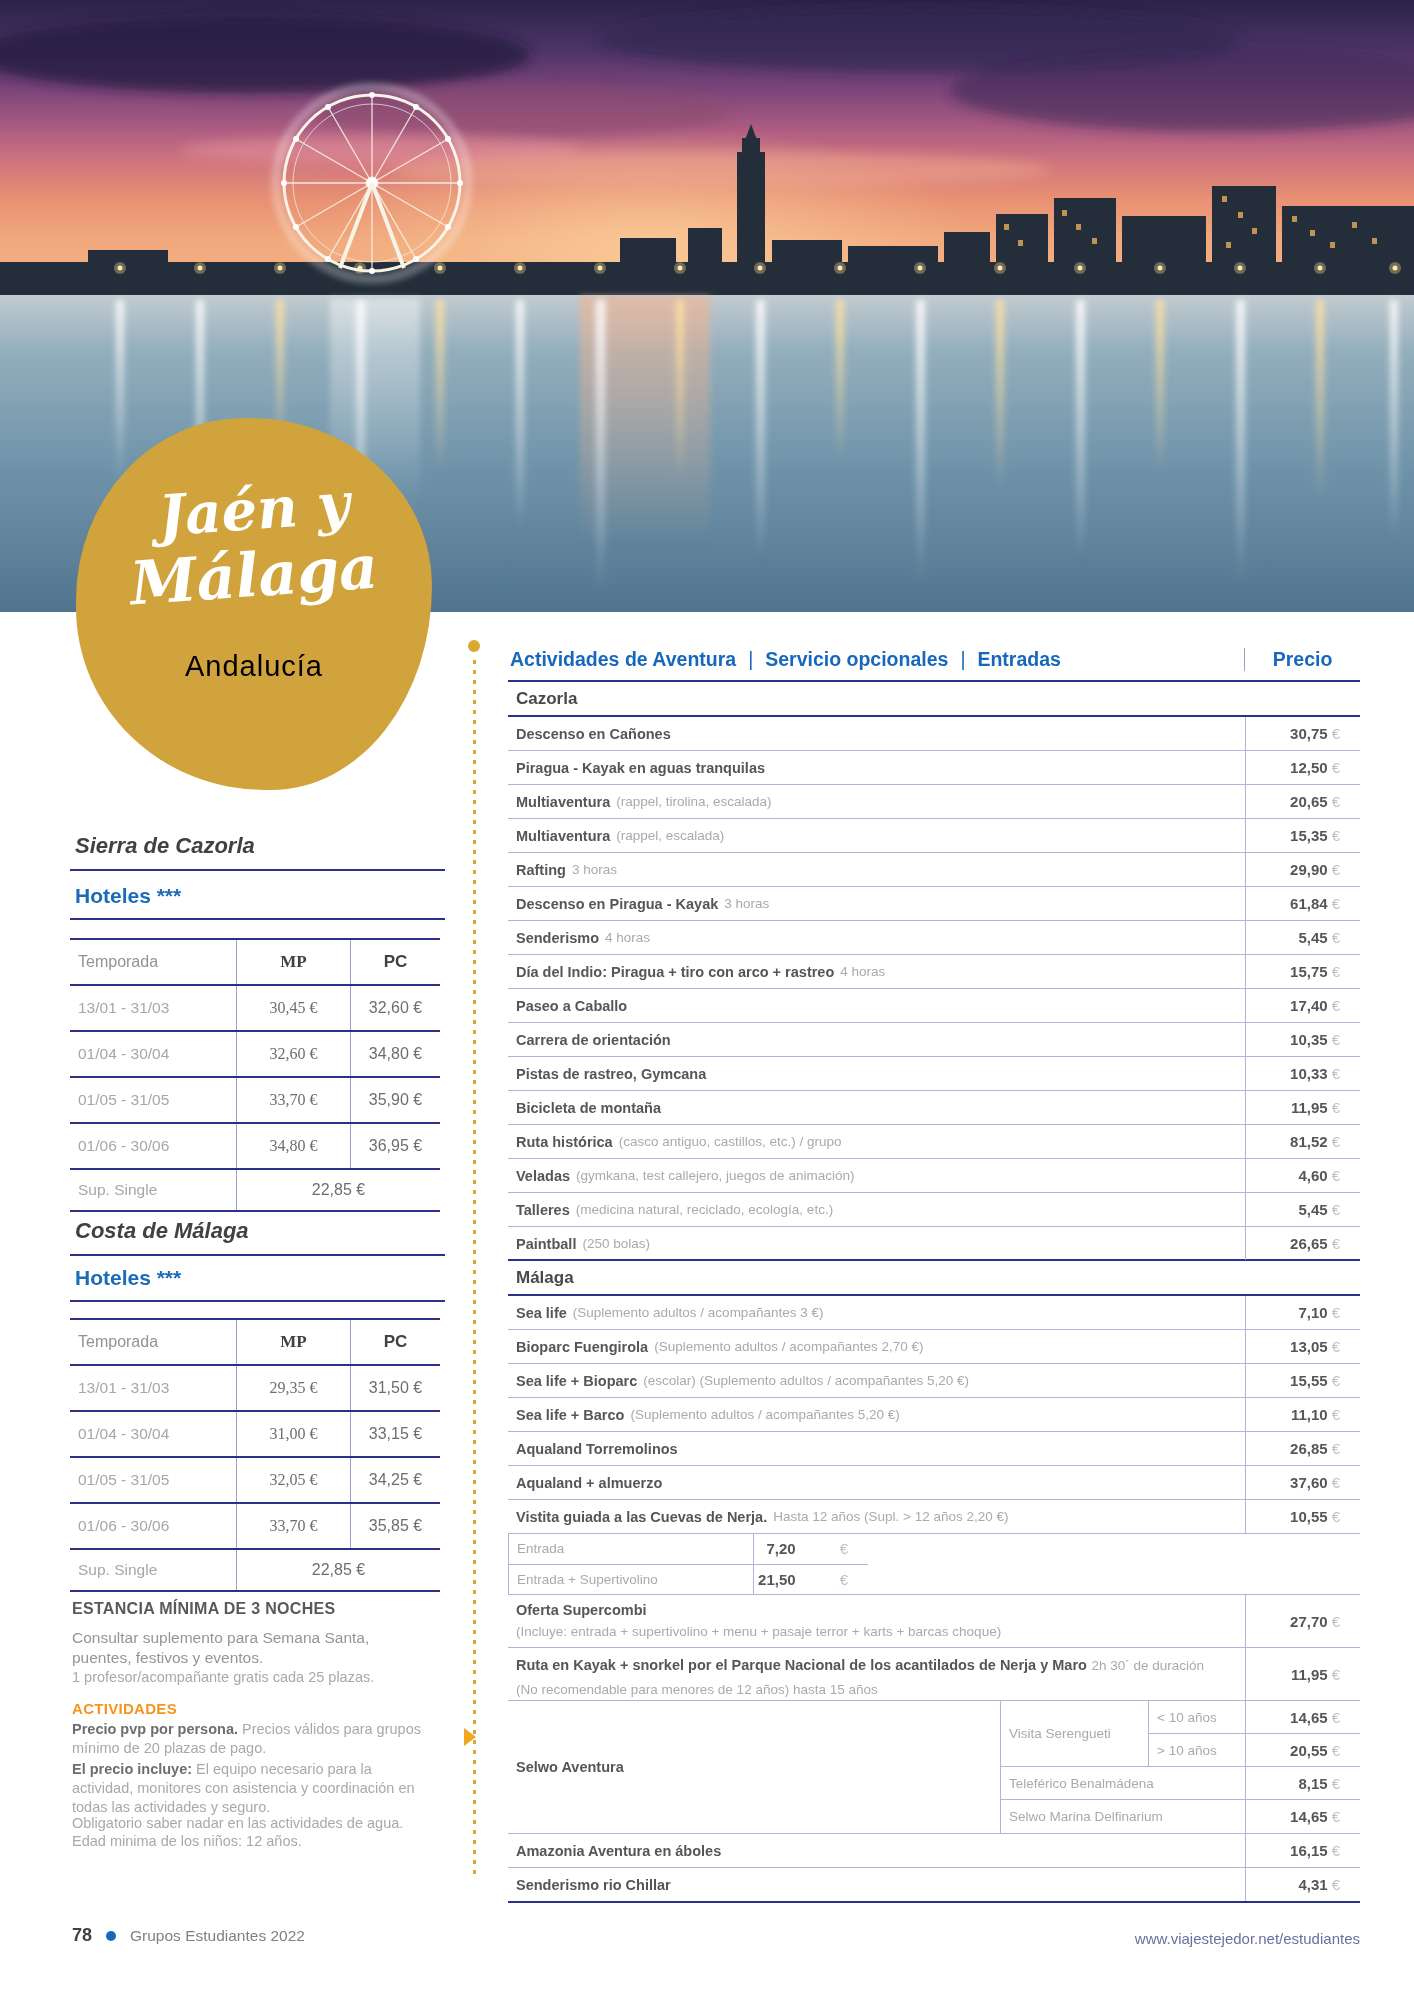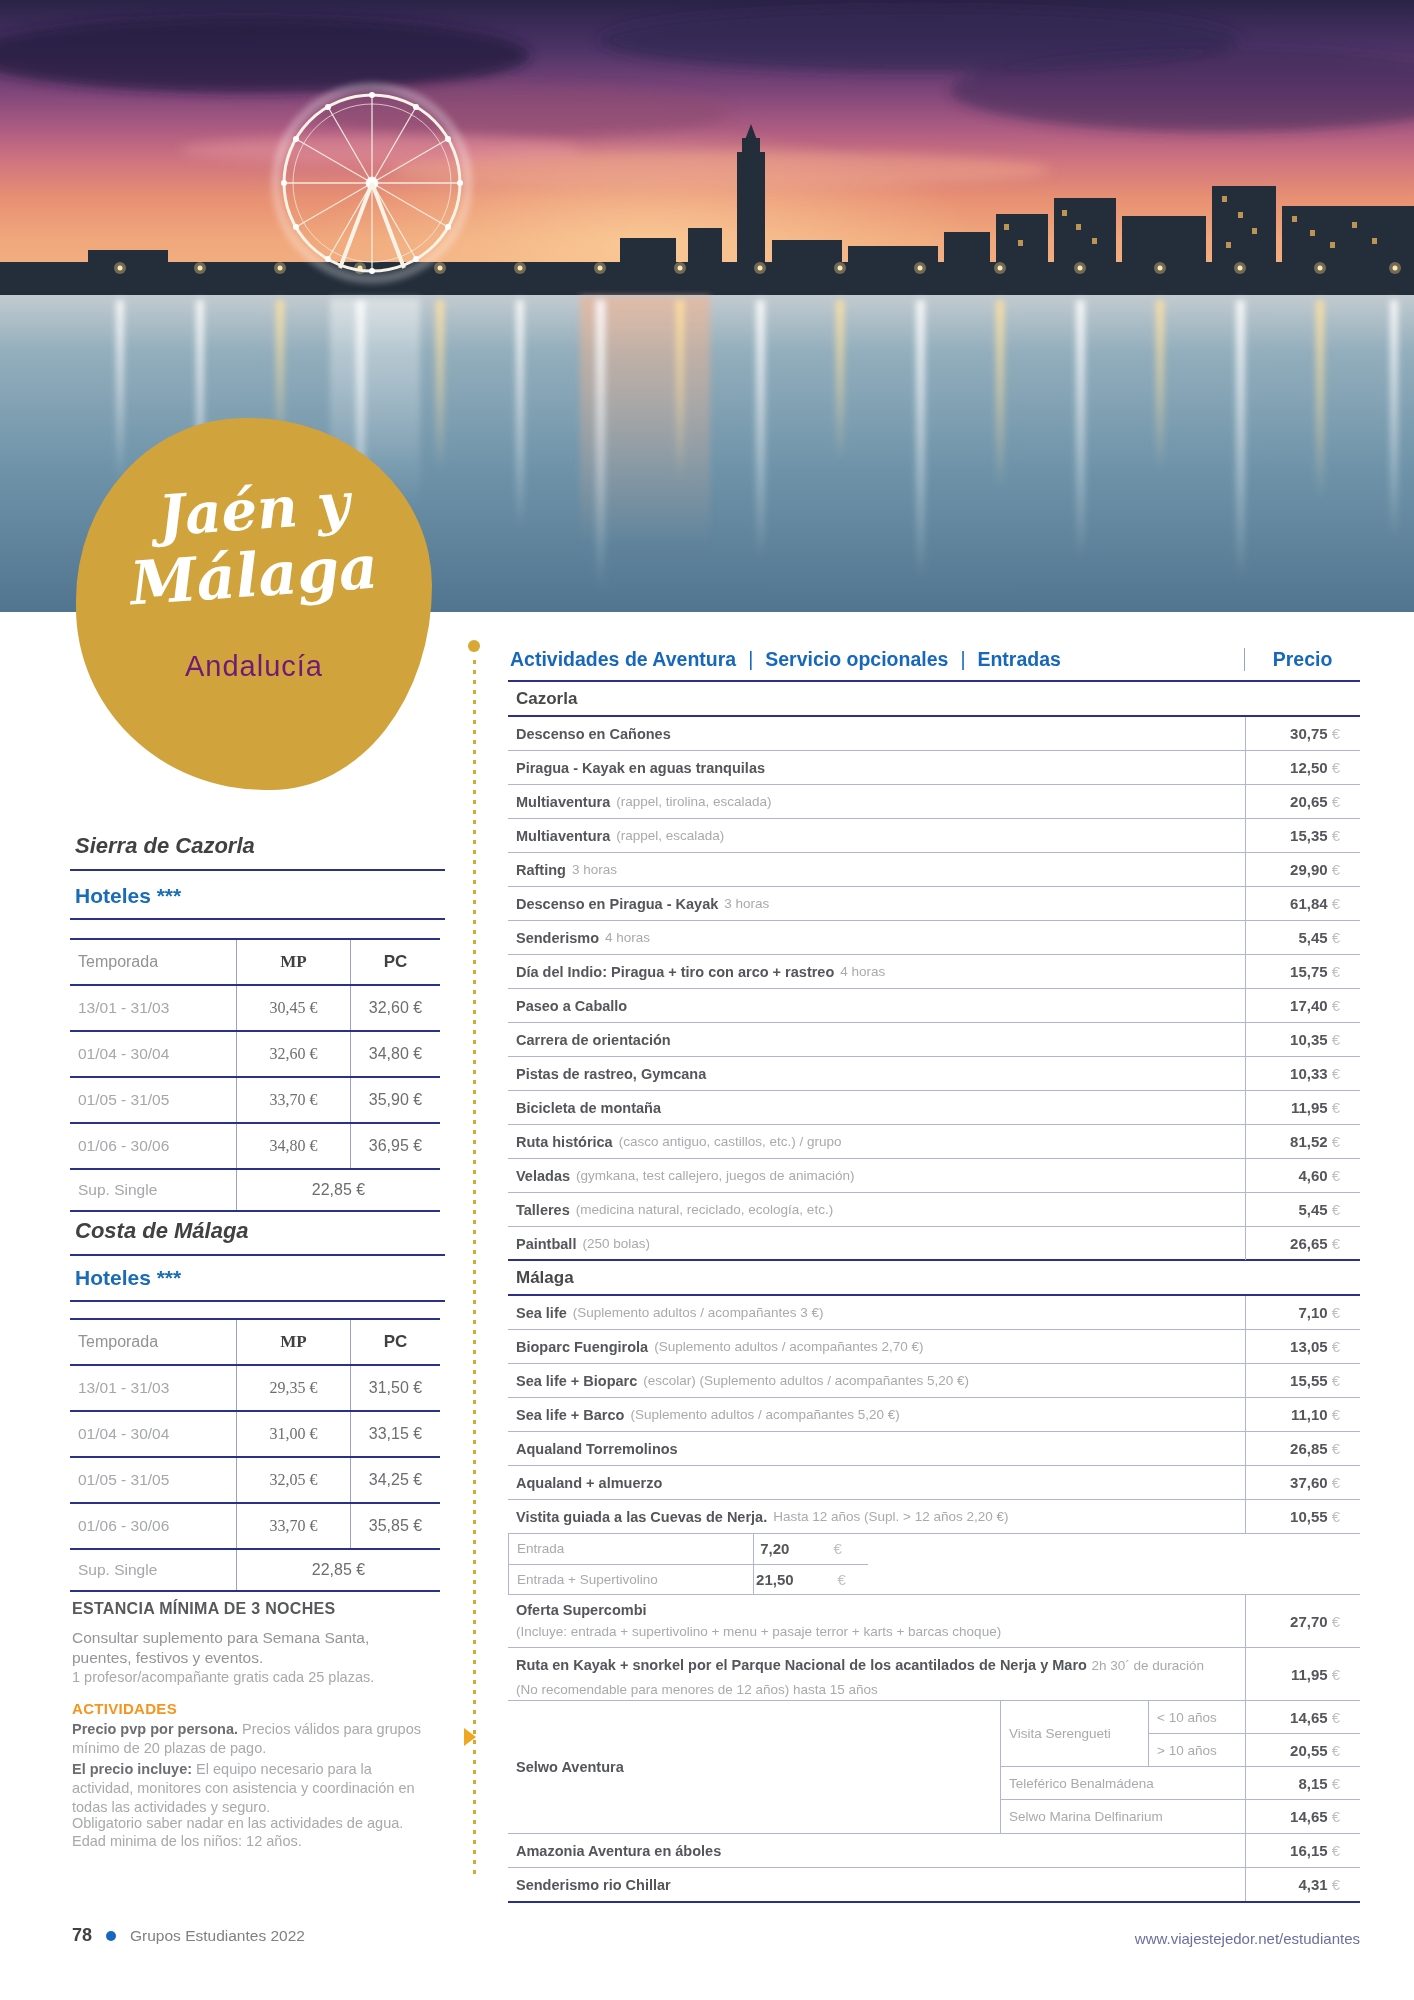--- a/index.html
+++ b/index.html
@@ -9,21 +9,21 @@
   
   .photo{position:absolute;left:0;top:0;width:1414px;height:612px;}
 
   
   .badge{position:absolute;left:76px;top:418px;width:356px;height:372px;background:#d1a33c;
          border-radius:48% 52% 46% 54% / 50% 46% 56% 50%;z-index:5;}
   .badge .script{position:absolute;width:100%;text-align:center;color:#ffffff;
          font-family:"DejaVu Serif",serif;font-style:italic;font-weight:700;transform:rotate(-4deg);}
   .badge .s1{top:58px;font-size:56px;}
   .badge .s2{top:122px;font-size:60px;}
-  .badge .region{position:absolute;top:232px;width:100%;text-align:center;color:#701a75;
+  .badge .region{position:absolute;top:232px;width:100%;text-align:center;color:#000000;
          font-size:29px;font-weight:400;letter-spacing:1px;}
 
   
   .sect-title{position:absolute;left:70px;width:370px;font-size:22px;color:#414042;font-weight:600;
         padding:0 0 10px 5px;border-bottom:2px solid #2b3187;font-style:italic;}
   .sect-sub{position:absolute;left:70px;width:370px;font-size:21px;color:#1a6cb8;font-weight:700;
         padding:0 0 10px 5px;border-bottom:2px solid #2b3187;}
   .ltable{position:absolute;left:70px;width:370px;border-top:2px solid #2b3187;}
   .lrow{display:flex;height:44px;border-bottom:2px solid #2b3187;align-items:stretch;}
   .lrow.lsingle{height:40px;}
@@ -75,21 +75,21 @@
   .tallcell .amain,.tallcell .anote{white-space:normal;}
   .blockline{display:block;white-space:nowrap;}
 
   
   .arow.tivoli{height:60px;}
   .splitright{width:360px;display:flex;flex-direction:column;}
   .subline{flex:1;display:flex;align-items:stretch;border-bottom:1px solid #b0b4d8;}
   .subline:last-child{border-bottom:none;}
   .sublabel{flex:1;border-left:1px solid #b0b4d8;display:flex;align-items:center;padding-left:8px;
             color:#a8aaad;font-size:13.5px;}
-  .subprice{width:115px;border-left:1px solid #b0b4d8;display:flex;align-items:center;justify-content:center;
+  .subprice{width:115px;border-left:1px solid #b0b4d8;display:flex;align-items:center;justify-content:flex-end;
             padding-right:20px;box-sizing:border-box;font-weight:600;color:#55565a;font-size:15px;gap:40px;}
 
   
   .arow.selwo{height:132px;}
   .selwogrid{width:360px;display:grid;grid-template-columns:148px 97px 115px;grid-auto-rows:33px;}
   .sg{border-left:1px solid #b0b4d8;display:flex;align-items:center;padding-left:8px;
       color:#a8aaad;font-size:13.5px;box-sizing:border-box;}
   .sgp{justify-content:flex-end;padding-right:20px;padding-left:0;font-weight:600;color:#55565a;font-size:15px;}
   .bb{border-bottom:1px solid #b0b4d8;}
   .c-serengeti{grid-row:1/3;grid-column:1;}

